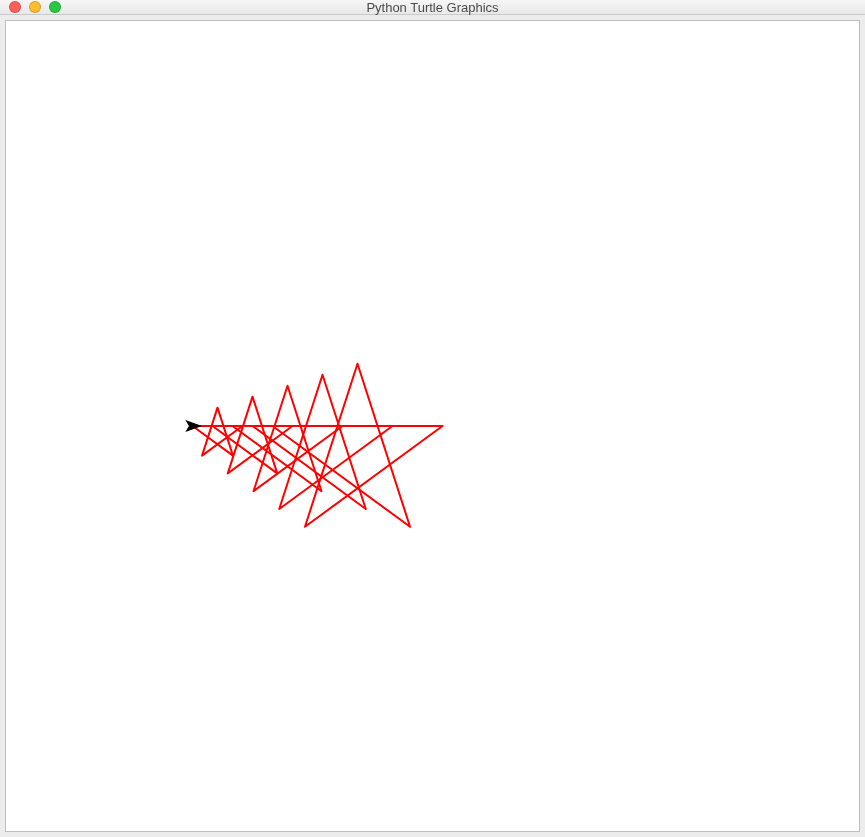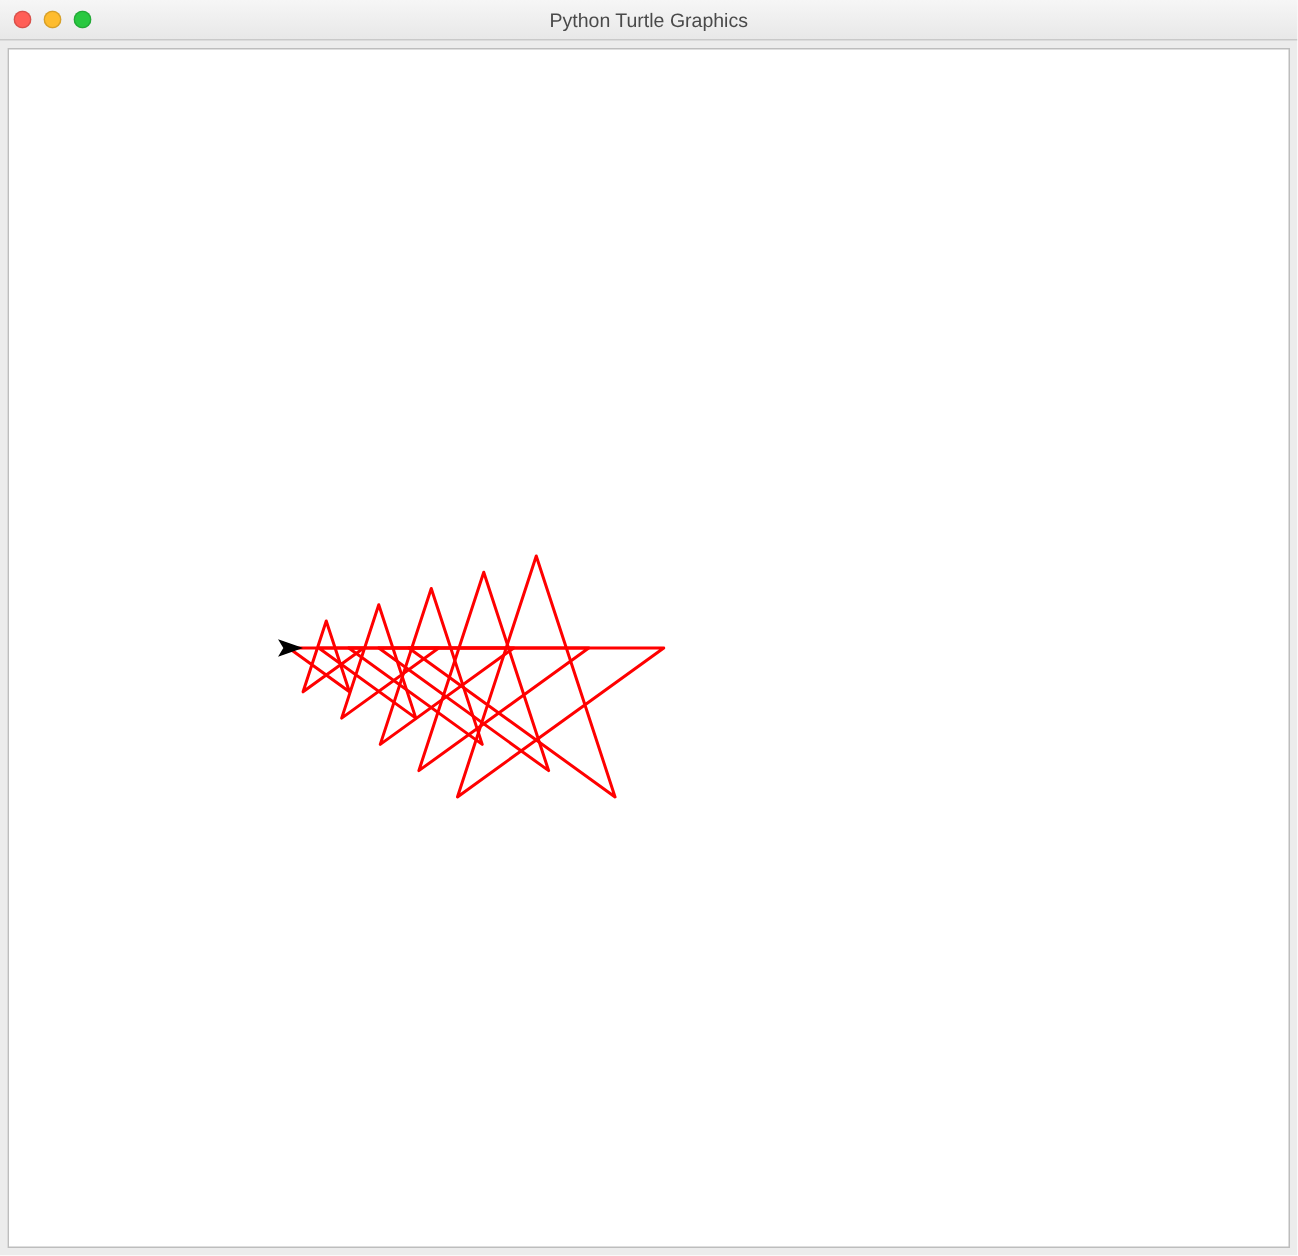--- a/index.html
+++ b/index.html
@@ -1,19 +1,19 @@
 <!DOCTYPE html>
 <html><head>
   <meta charset="utf-8">
   <style>
     * { margin: 0; padding: 0; box-sizing: border-box; }
     html, body { width: 865px; height: 837px; overflow: hidden; font-family: -apple-system, "Helvetica Neue", Arial, sans-serif; }
     .window { width: 865px; height: 837px; background: #ececec; display: flex; flex-direction: column; }
     .titlebar {
-      height: 27px;
+      height: 15px;
       background: linear-gradient(to bottom, #f6f6f6, #e8e8e8);
       border-bottom: 1px solid #c9c9c9;
       display: flex;
       align-items: center;
       position: relative;
     }
     .traffic-lights { display: flex; align-items: center; gap: 8px; padding-left: 9px; }
     .tl { width: 12px; height: 12px; border-radius: 50%; border: 0.5px solid rgba(0,0,0,0.15); }
     .tl.red { background: #ff5f57; }
     .tl.yellow { background: #febc2e; }

